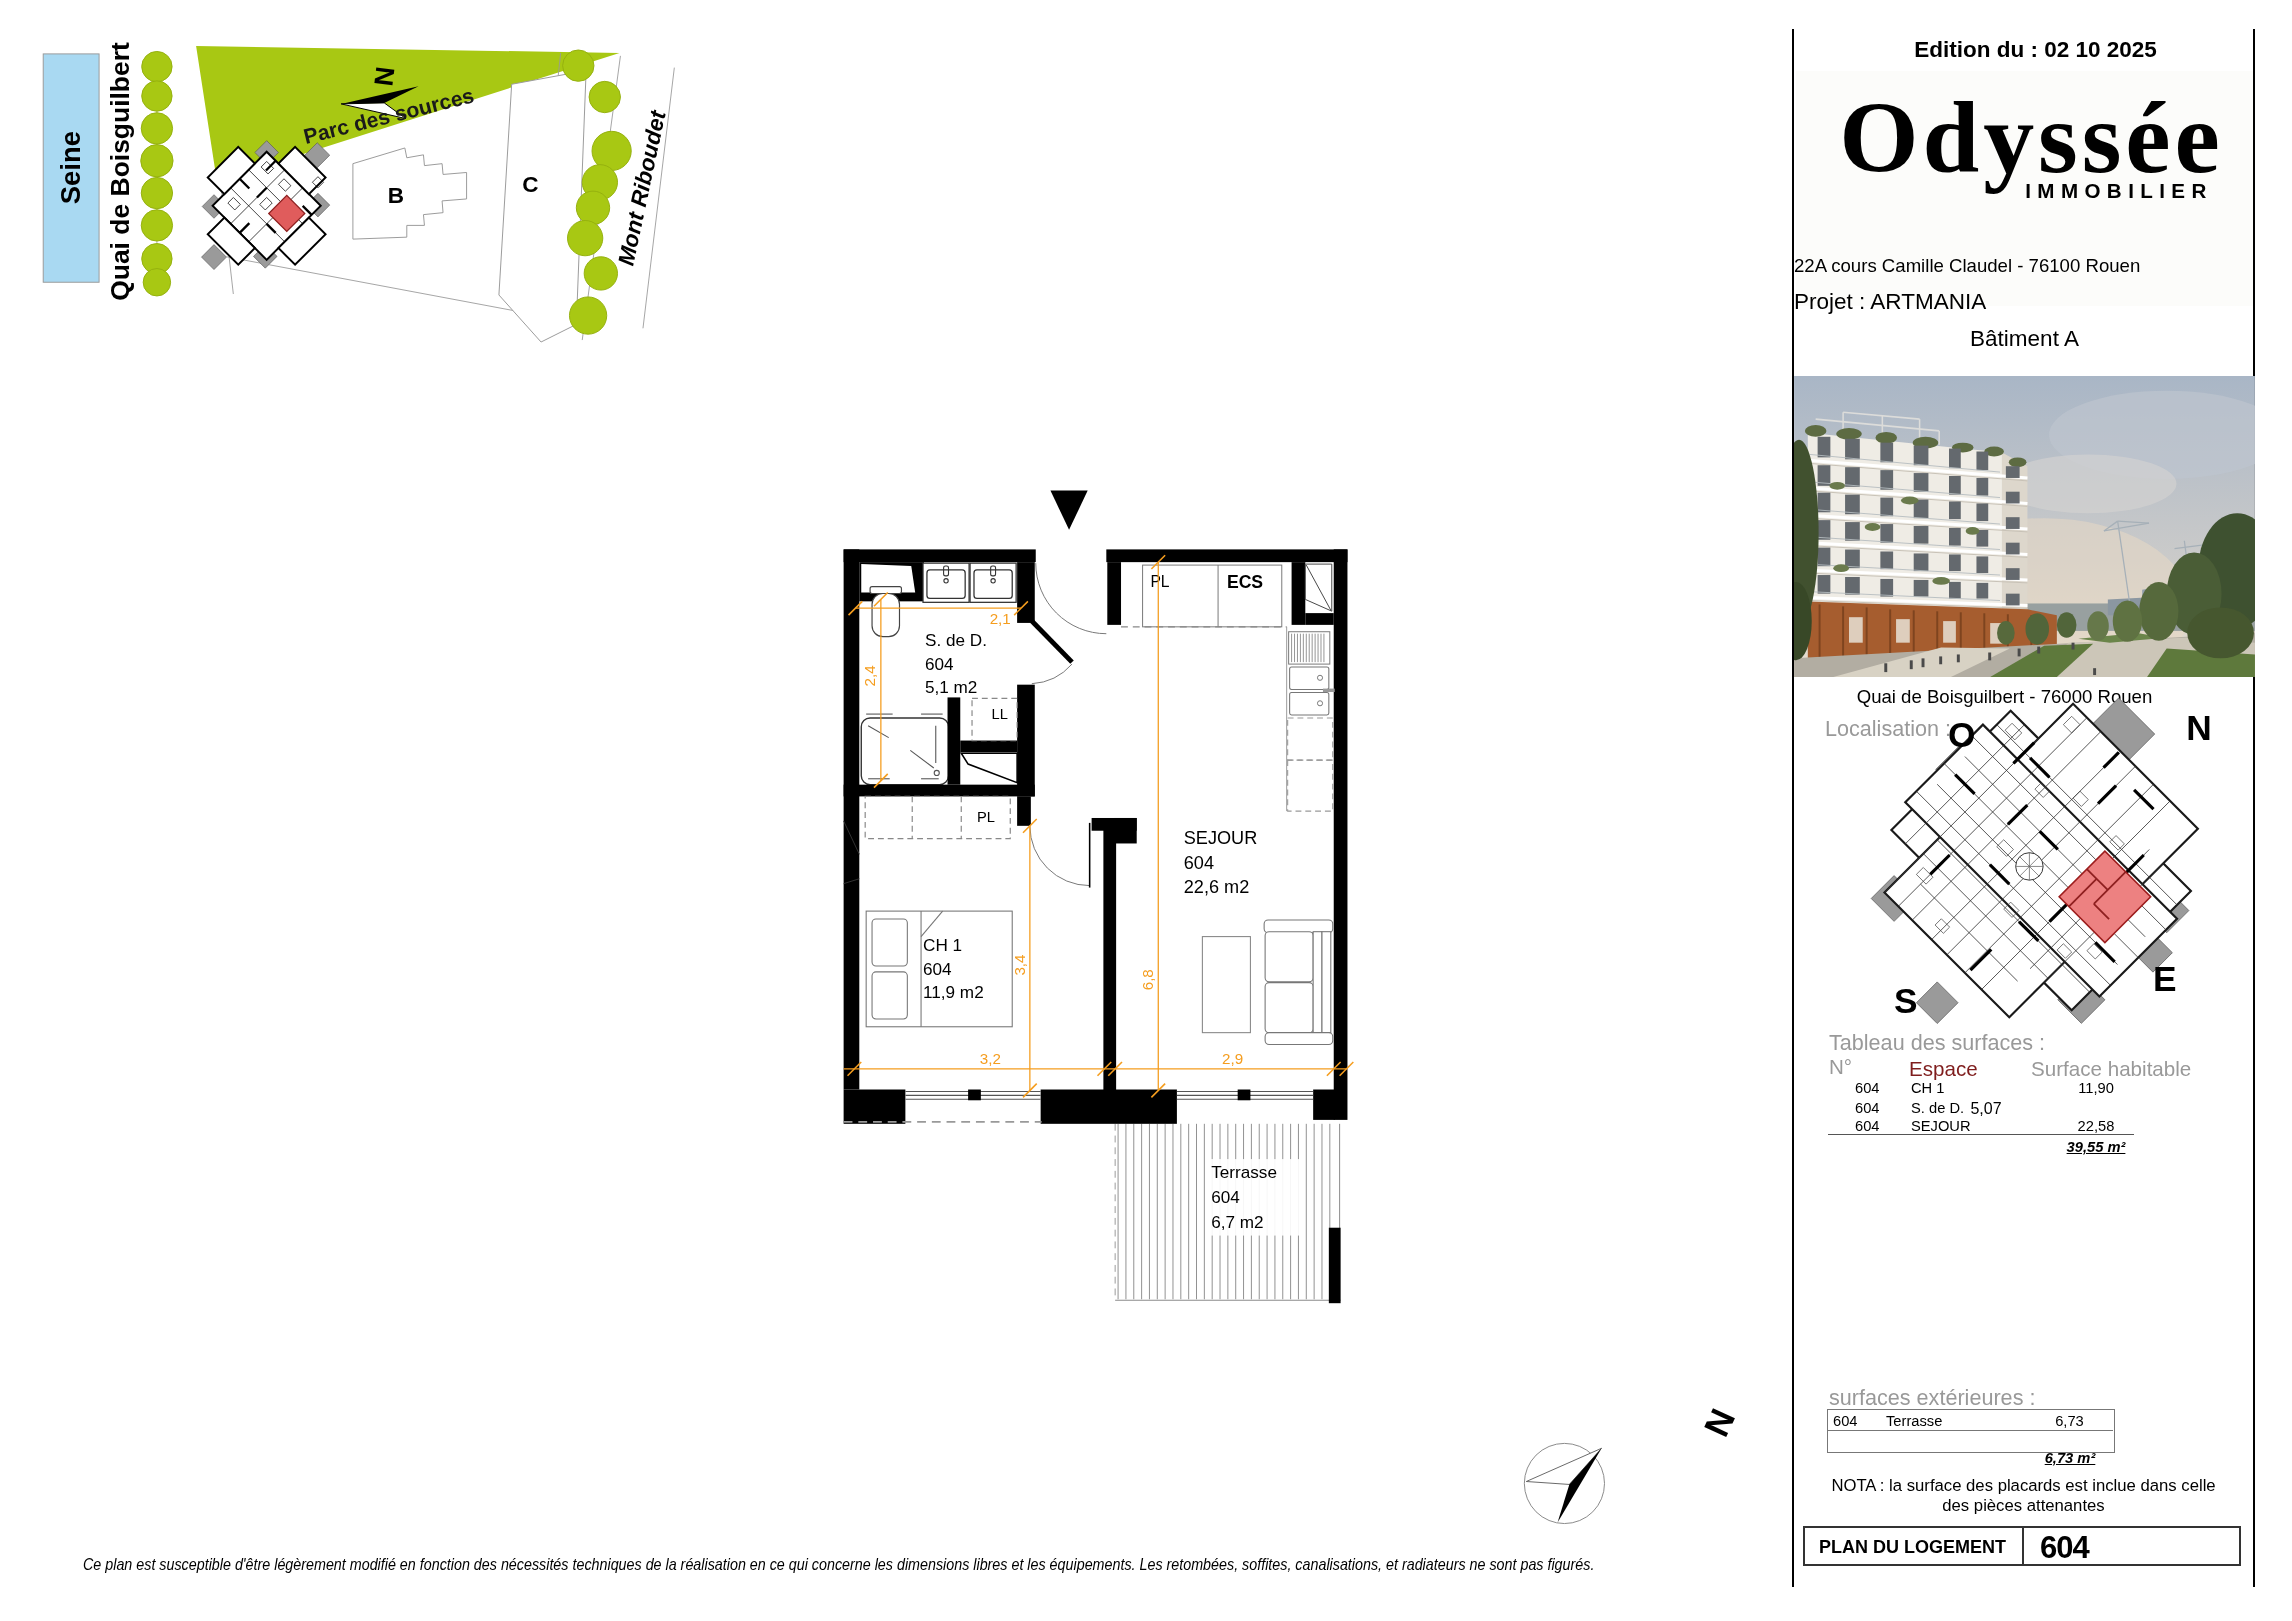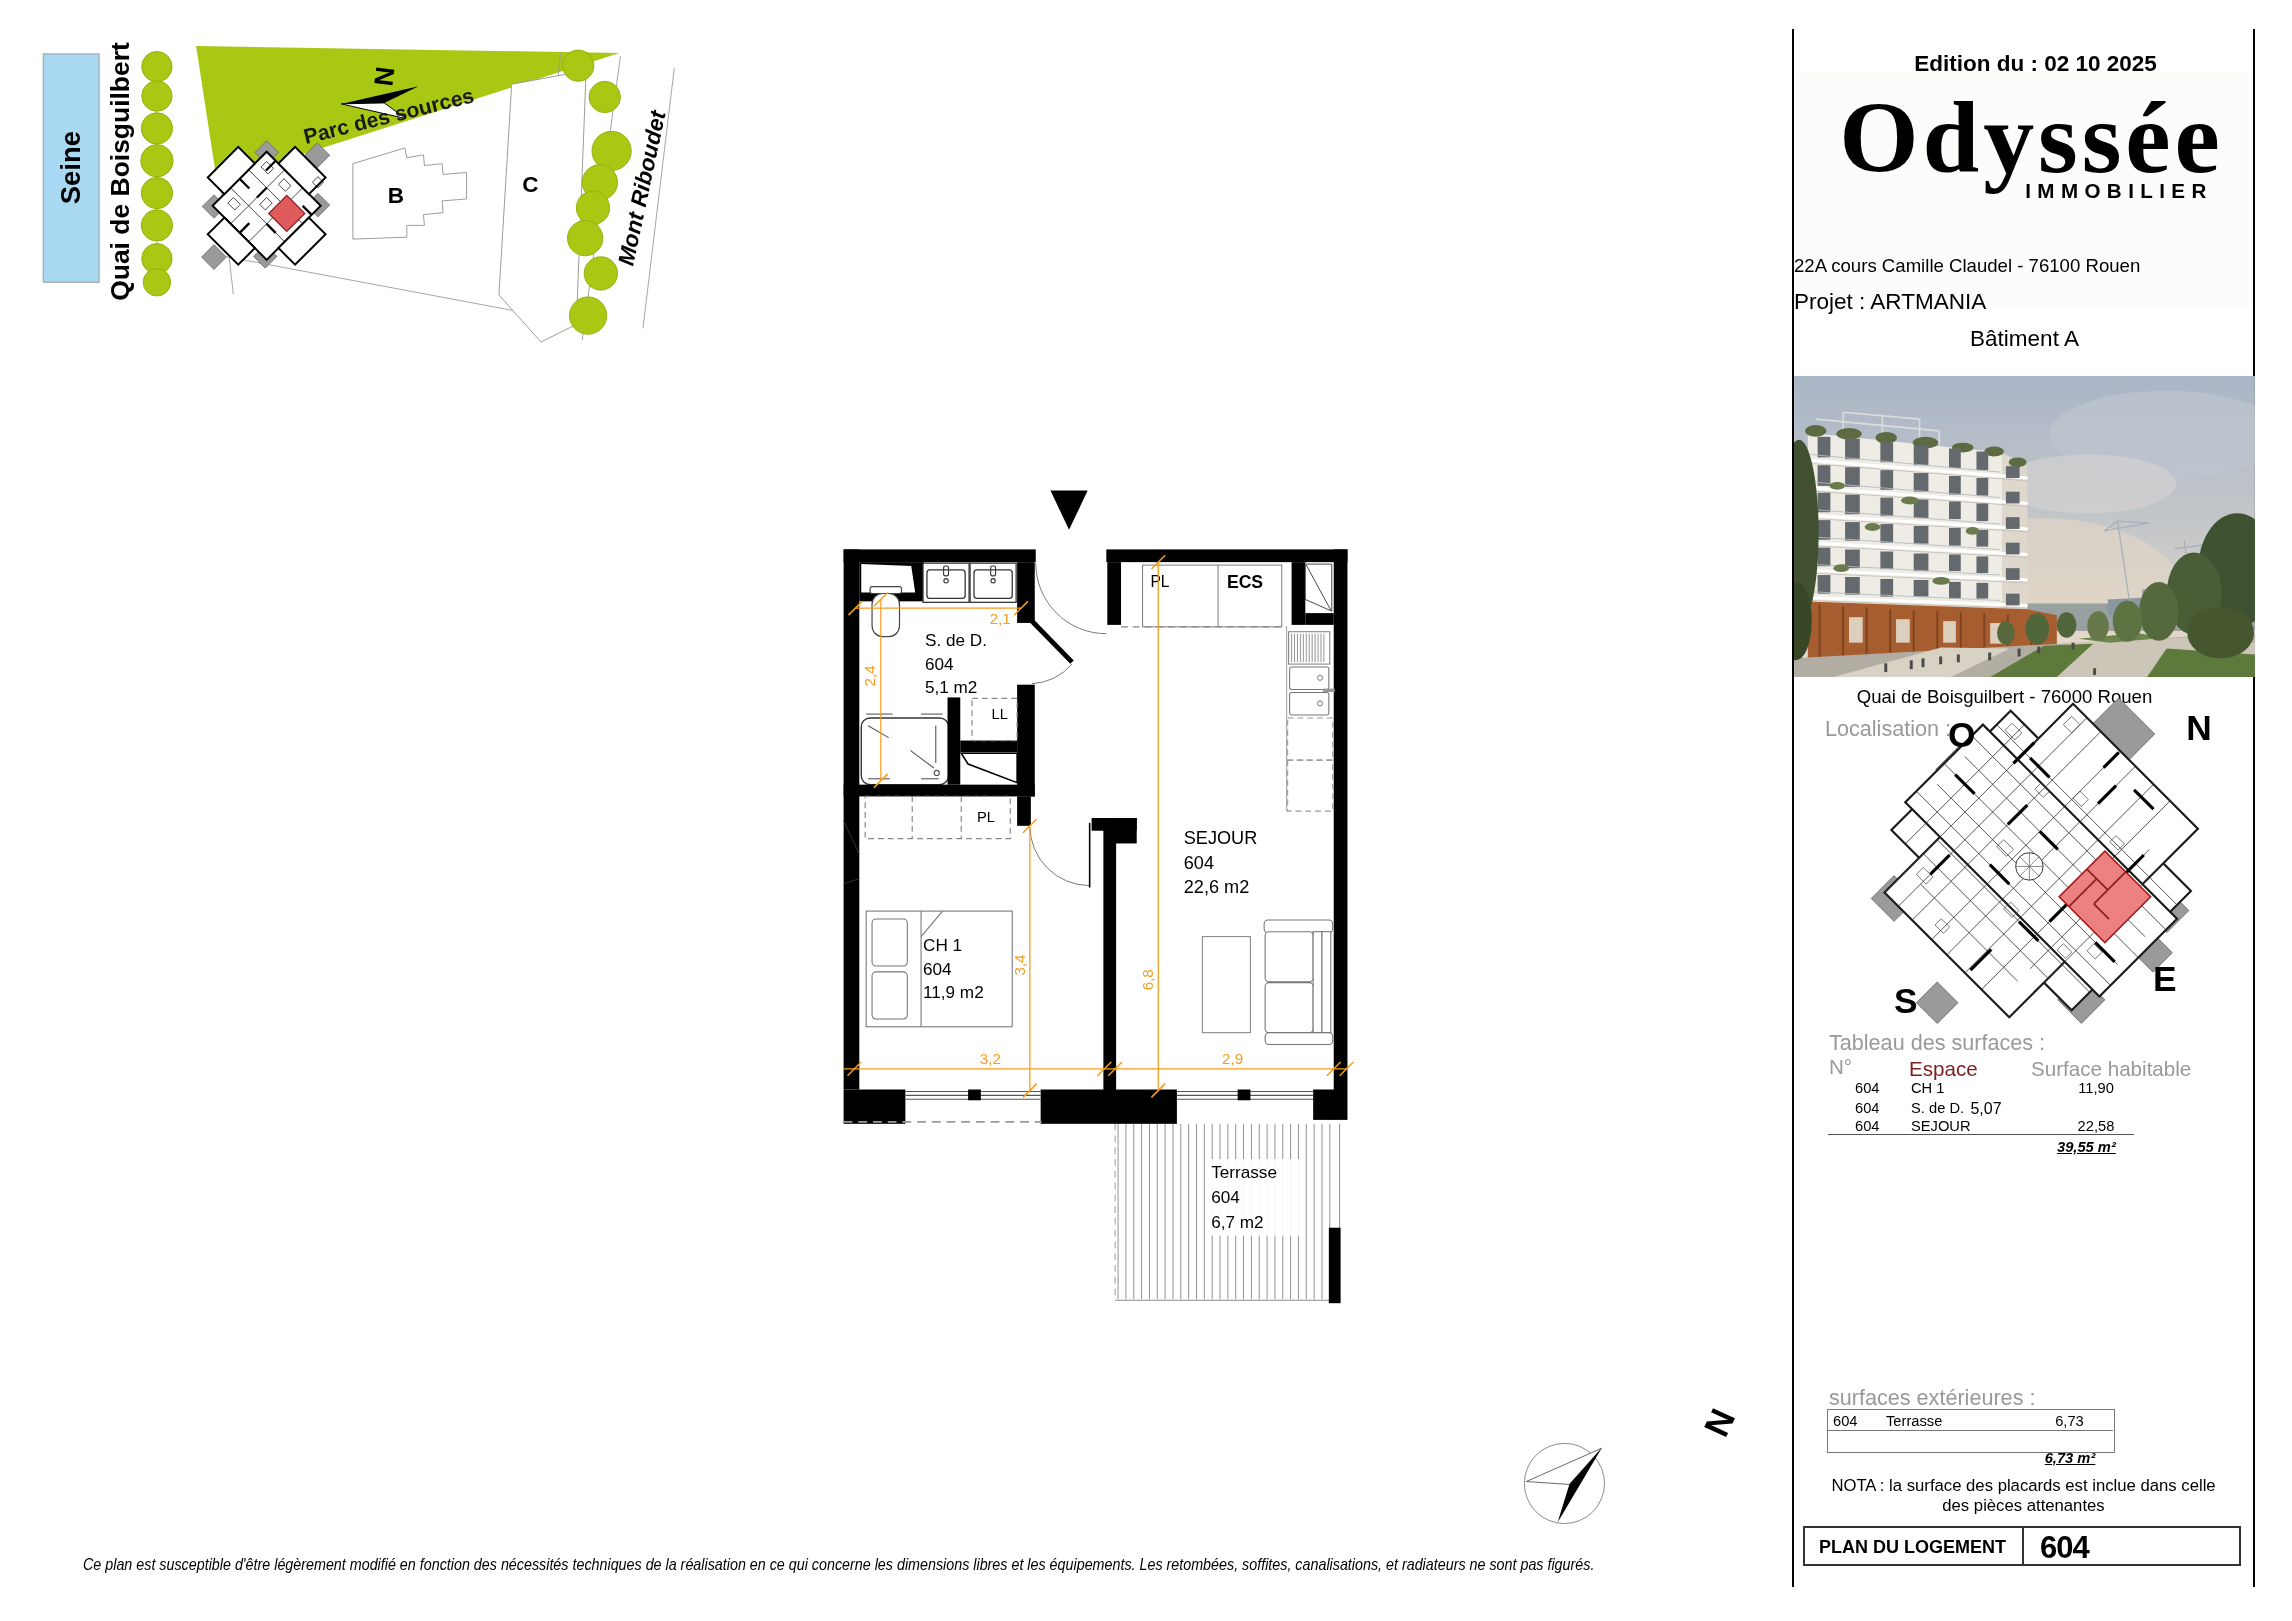--- a/index.html
+++ b/index.html
@@ -389,21 +389,21 @@
     <text x="1177" y="1000" transform="rotate(-90 1177 1000)" text-anchor="middle">6,8</text>
     <text x="1000" y="1086">3,2</text>
     <text x="1247" y="1086">2,9</text>
   </g>
 </svg>
 
 <div class="abs" style="left:1792px;top:29px;width:2px;height:1558px;background:#000"></div>
 
 <div class="abs" style="left:2253px;top:29px;width:2px;height:1558px;background:#000"></div>
 
-<div class="abs" style="left:1805px;top:37px;width:461px;text-align:center;font-size:22.5px;font-weight:bold;margin-top:14px;">Edition du : 02 10 2025</div>
+<div class="abs" style="left:1805px;top:37px;width:461px;text-align:center;font-size:22.5px;font-weight:bold;">Edition du : 02 10 2025</div>
 
 <div class="abs" style="left:1796px;top:71px;width:457px;height:235px;background:#fcfcfa;"></div>
 <div class="abs" style="left:1803px;top:87px;width:457px;text-align:center;font-family:'Liberation Serif',serif;font-weight:bold;font-size:102px;letter-spacing:3.9px;line-height:1;">Odyssée</div>
 
 <div class="abs" style="left:2014px;top:179px;width:210px;text-align:center;font-size:20.6px;font-weight:bold;letter-spacing:6.4px;">IMMOBILIER</div>
 
 <div class="abs" style="left:1794px;top:255px;width:461px;text-align:left;font-size:18.6px;">22A cours Camille Claudel - 76100 Rouen</div>
 
 <div class="abs" style="left:1794px;top:289px;width:461px;font-size:22.5px;">Projet : ARTMANIA</div>
 
@@ -623,21 +623,21 @@
 <div class="abs" style="left:1855px;top:1100px;font-size:14.7px;">604</div>
 <div class="abs" style="left:1911px;top:1100px;font-size:14.7px;">S. de D.</div>
 <div class="abs" style="left:1947px;top:1100px;width:78px;text-align:center;font-size:16px;">5,07</div>
 
 <div class="abs" style="left:1855px;top:1118px;font-size:14.7px;">604</div>
 <div class="abs" style="left:1911px;top:1118px;font-size:14.7px;">SEJOUR</div>
 <div class="abs" style="left:2057px;top:1118px;width:78px;text-align:center;font-size:14.7px;">22,58</div>
 
 <div class="abs" style="left:1828px;top:1134px;width:306px;height:1px;background:#555"></div>
 
-<div class="abs" style="left:2057px;top:1139px;width:78px;font-size:14.7px;font-weight:bold;font-style:italic;text-decoration:underline;">39,55 m²</div>
+<div class="abs" style="left:2057px;top:1139px;width:78px;text-align:center;font-size:14.7px;font-weight:bold;font-style:italic;text-decoration:underline;">39,55 m²</div>
 
 <div class="abs" style="left:1829px;top:1385px;font-size:21.6px;color:#999;">surfaces extérieures :</div>
 
 <div class="abs" style="left:1827px;top:1409px;width:286px;height:42px;border:1px solid #777;"></div>
 <div class="abs" style="left:1827px;top:1430px;width:286px;height:1px;background:#777"></div>
 
 <div class="abs" style="left:1833px;top:1413px;font-size:14.7px;">604</div>
 <div class="abs" style="left:1886px;top:1413px;font-size:14.7px;">Terrasse</div>
 <div class="abs" style="left:2040px;top:1413px;width:59px;text-align:center;font-size:14.7px;">6,73</div>
 

